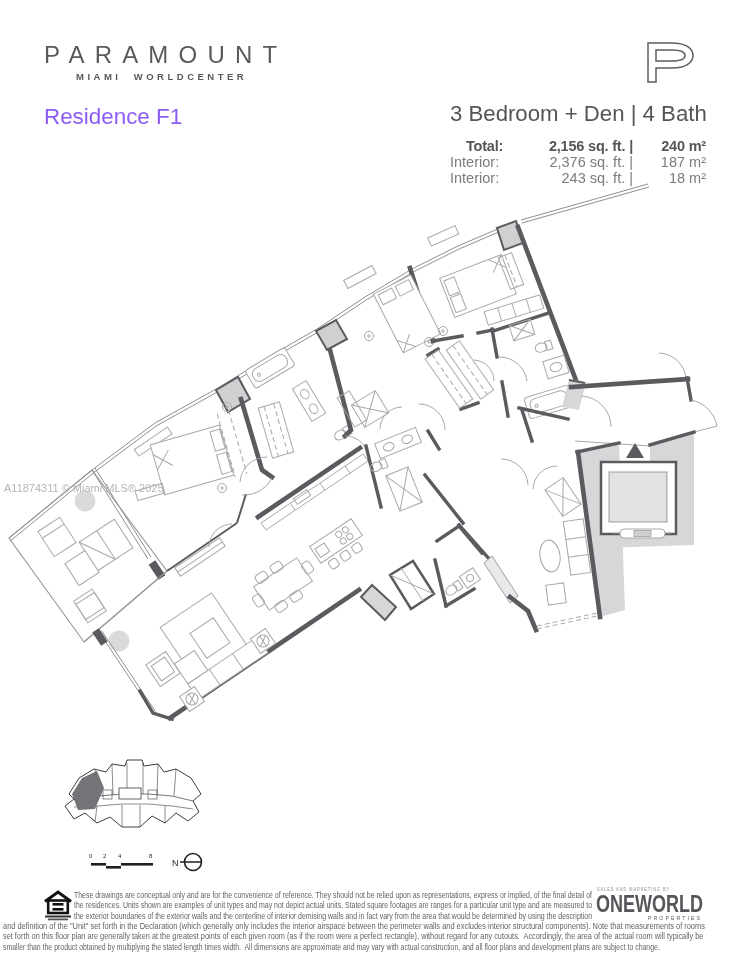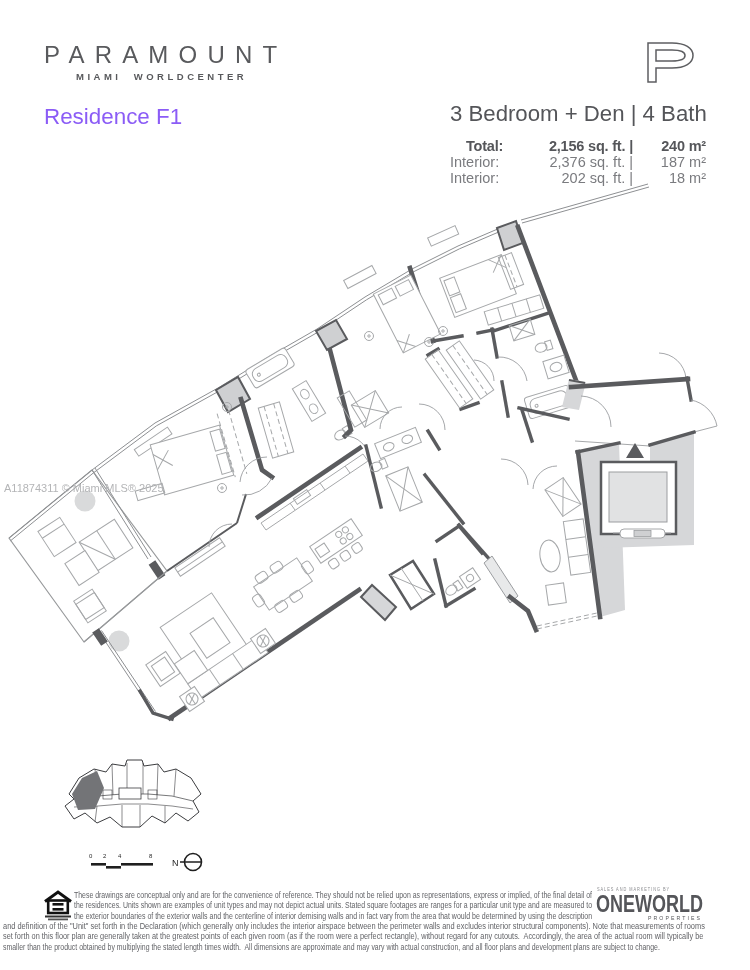--- a/index.html
+++ b/index.html
@@ -30,21 +30,21 @@
     <span style="position:absolute;right:73px;">2,156 sq. ft. |</span>
     <span style="position:absolute;right:0;margin-left:12px;">240 m²</span>
   </div>
   <div style="position:relative;height:16px;text-align:right;">
     <span style="position:absolute;left:0;">Interior:</span>
     <span style="position:absolute;right:73px;">2,376 sq. ft. |</span>
     <span style="position:absolute;right:0;">187 m²</span>
   </div>
   <div style="position:relative;height:16px;">
     <span style="position:absolute;left:0;">Interior:</span>
-    <span style="position:absolute;right:73px;">202 sq. ft. |</span>
+    <span style="position:absolute;right:73px;">243 sq. ft. |</span>
     <span style="position:absolute;right:0;">18 m²</span>
   </div>
 </div>
 
 <svg class="abs" style="left:0;top:0;" width="750" height="970" viewBox="0 0 750 970">
 <style>
   .w5{stroke:#5a5b5e;stroke-width:4.6;fill:none;stroke-linecap:square}
   .w4{stroke:#5a5b5e;stroke-width:3.4;fill:none;stroke-linecap:square}
   .w2{stroke:#5a5b5e;stroke-width:2;fill:none}
   .gl{stroke:#8e9093;stroke-width:1;fill:none}

